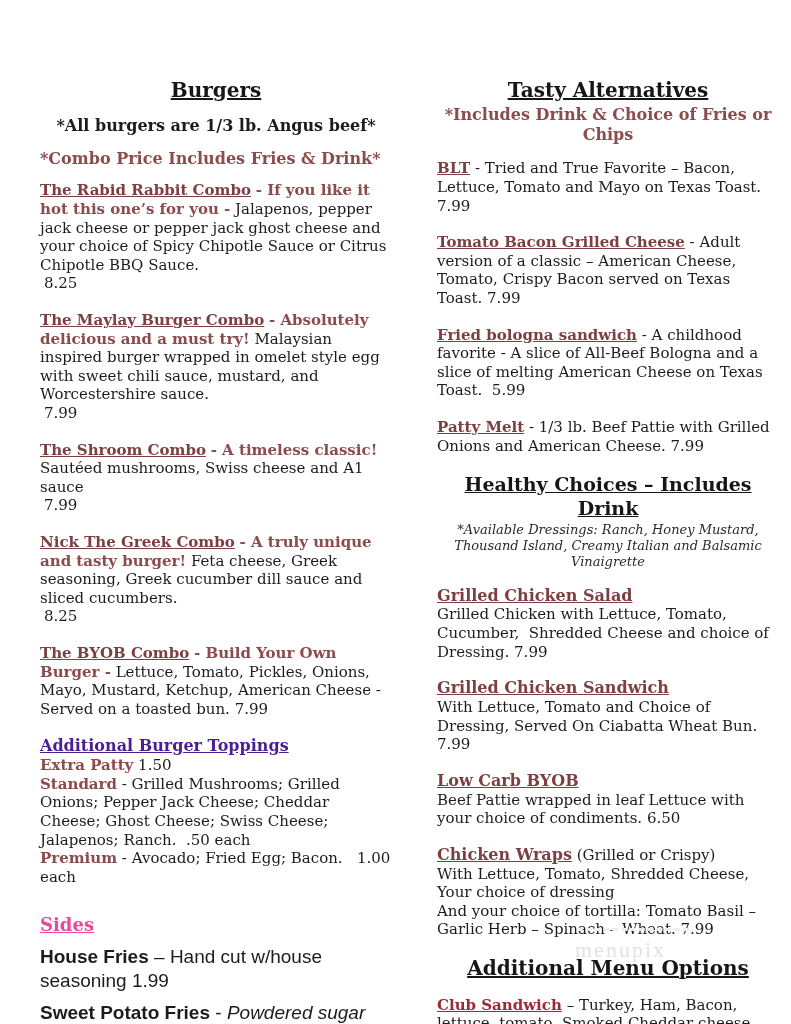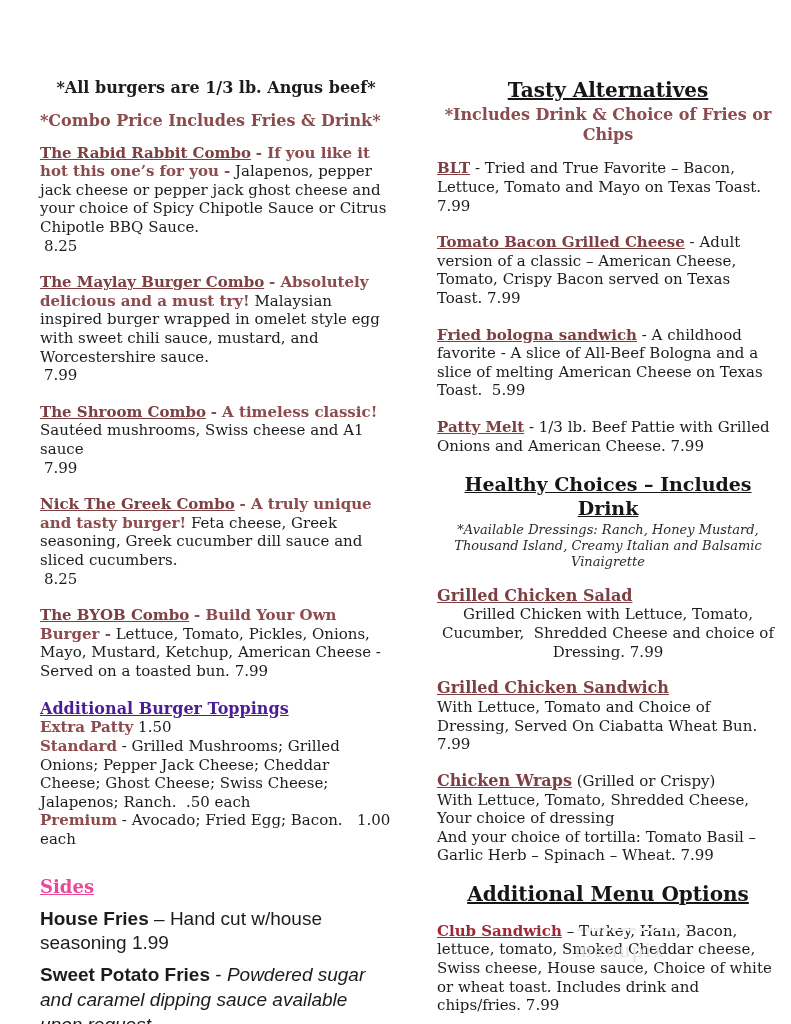--- a/index.html
+++ b/index.html
@@ -19,21 +19,21 @@
   }
   .sec-title.tight { margin-bottom:2px; }
   .center-bold { font-weight:bold; text-align:center; font-size:16px; margin-bottom:13px; }
   .red { color:#9d2933; }
   .combo-note { font-weight:bold; color:#8c4b4d; font-size:16px; margin-bottom:13px; }
 
   .item { margin-bottom:18px; }
   .iname { font-weight:bold; color:#7d3f41; text-decoration:underline; }
   .tag   { font-weight:bold; color:#8c4b4d;text-align:center; }
   .desc  { color:#1c1c1c; }
-  .pre   { white-space:pre-wrap;text-align:center; }
+  .pre   { white-space:pre-wrap; }
   .price-block { display:block; padding-left:4px; }
   .u { text-decoration:underline; }
 
   .toppings { margin-bottom:28px; }
   .toppings-title { font-weight:bold; color:#4c1d95; text-decoration:underline; font-size:16px; }
   .toplabel { font-weight:bold; color:#8c4b4d; }
 
   .sides-title {
     font-weight:bold; font-size:18px; text-decoration:underline;
     margin-bottom:8px; color:#ec4899;
@@ -61,20 +61,21 @@
     position:absolute; left:577px; top:928px; width:112px;
     border-top:3px dashed #eeeeee;
   }
 </style>
 </head>
 <body>
 
 <div class="page">
 
   <div class="col-left">
+    <div class="sec-title">Burgers</div>
     <div class="center-bold">*All burgers are 1/3 lb. Angus beef*</div>
     <div class="combo-note">*Combo Price Includes Fries &amp; Drink*</div>
 
     <p class="item">
       <span class="iname">The Rabid Rabbit Combo</span>
       <span class="tag">- If you like it hot this one’s for you -</span>
       <span class="desc">Jalapenos, pepper jack cheese or pepper jack ghost cheese and your choice of Spicy Chipotle Sauce or Citrus Chipotle BBQ Sauce.</span>
       <span class="price-block">8.25</span>
     </p>
 
@@ -156,20 +157,24 @@
 
     <div class="hitem">
       <div><span class="iname">Grilled Chicken Salad</span><span class="desc"></span></div>
       <div class="desc pre">Grilled Chicken with Lettuce, Tomato, Cucumber,  Shredded Cheese and choice of Dressing. 7.99</div>
     </div>
     <div class="hitem">
       <div><span class="iname">Grilled Chicken Sandwich</span><span class="desc"></span></div>
       <div class="desc">With Lettuce, Tomato and Choice of Dressing, Served On Ciabatta Wheat Bun. 7.99</div>
     </div>
     <div class="hitem">
+      <div><span class="iname">Low Carb BYOB</span><span class="desc"></span></div>
+      <div class="desc">Beef Pattie wrapped in leaf Lettuce with your choice of condiments. 6.50</div>
+    </div>
+    <div class="hitem">
       <div><span class="iname">Chicken Wraps</span><span class="desc"> (Grilled or Crispy)</span></div>
       <div class="desc">With Lettuce, Tomato, Shredded Cheese, Your choice of dressing</div>
       <div class="desc">And your choice of tortilla: Tomato Basil – Garlic Herb – Spinach – Wheat. 7.99</div>
     </div>
 
     <div class="sec-title" style="margin:11px 0 15px">Additional Menu Options</div>
 
     <p class="item">
       <span class="iname red" style="color:#9d2933">Club Sandwich</span><span class="desc pre"> – Turkey, Ham, Bacon, lettuce, tomato, Smoked Cheddar cheese, Swiss cheese, House sauce, Choice of white or wheat toast. Includes drink and chips/fries. 7.99</span><span class="desc u pre"></span>
     </p>

